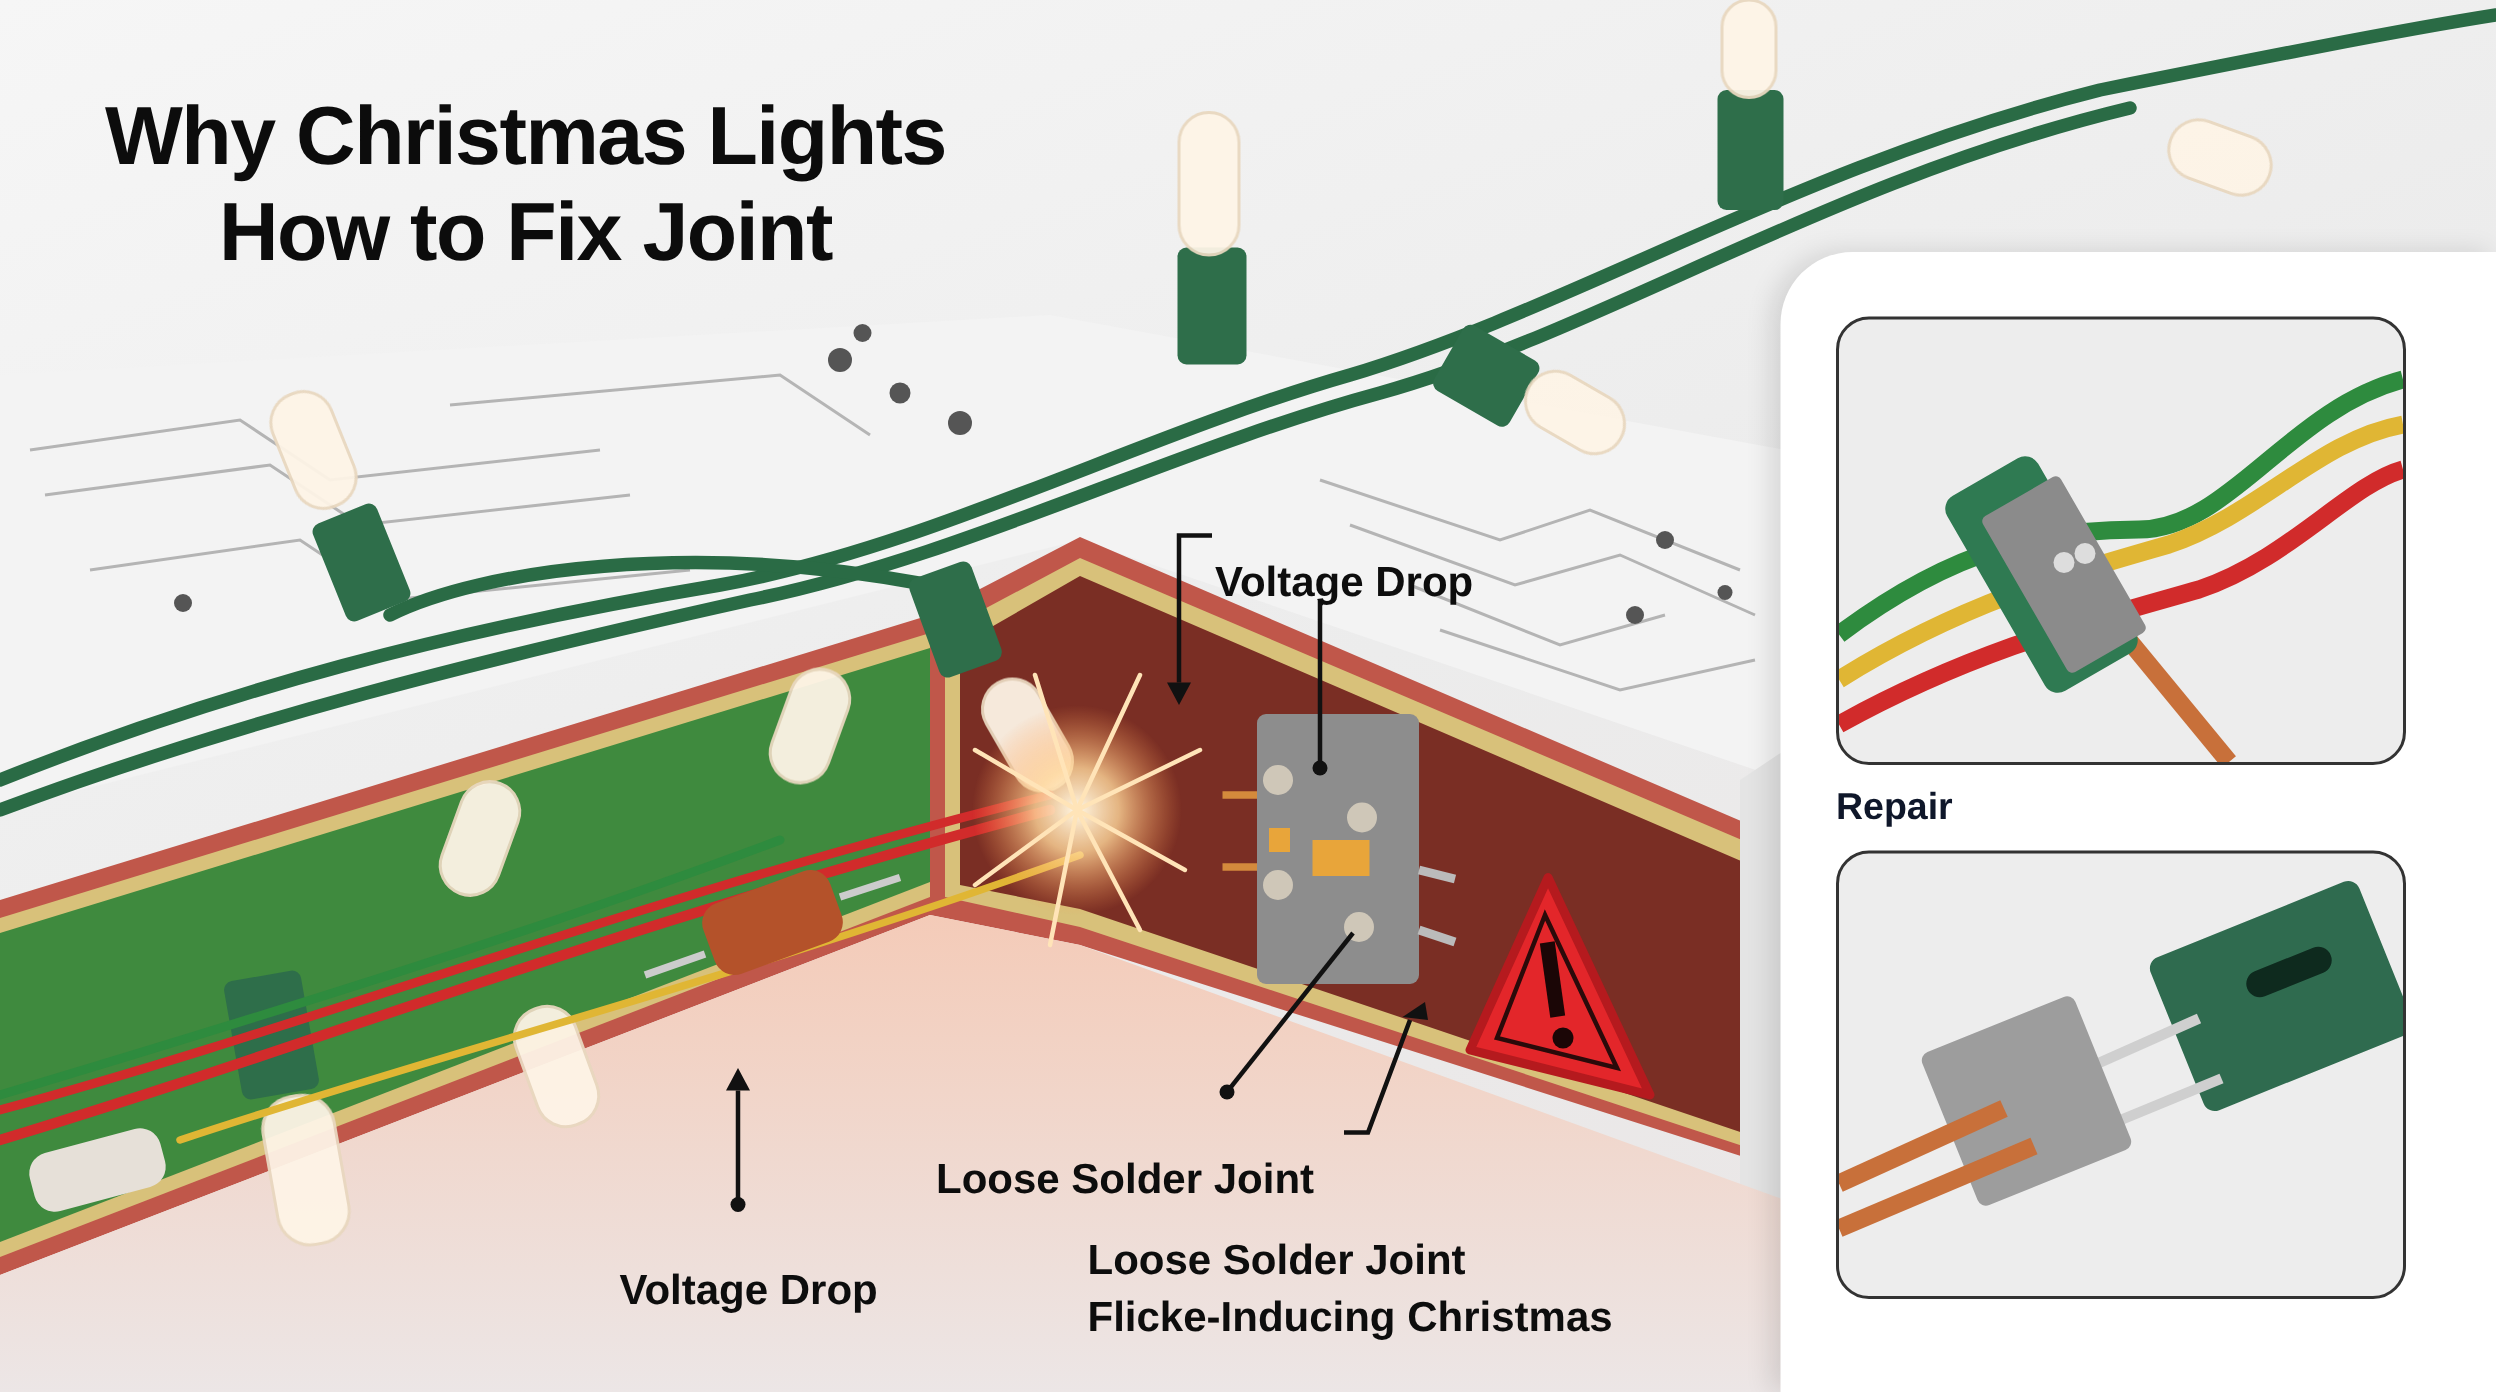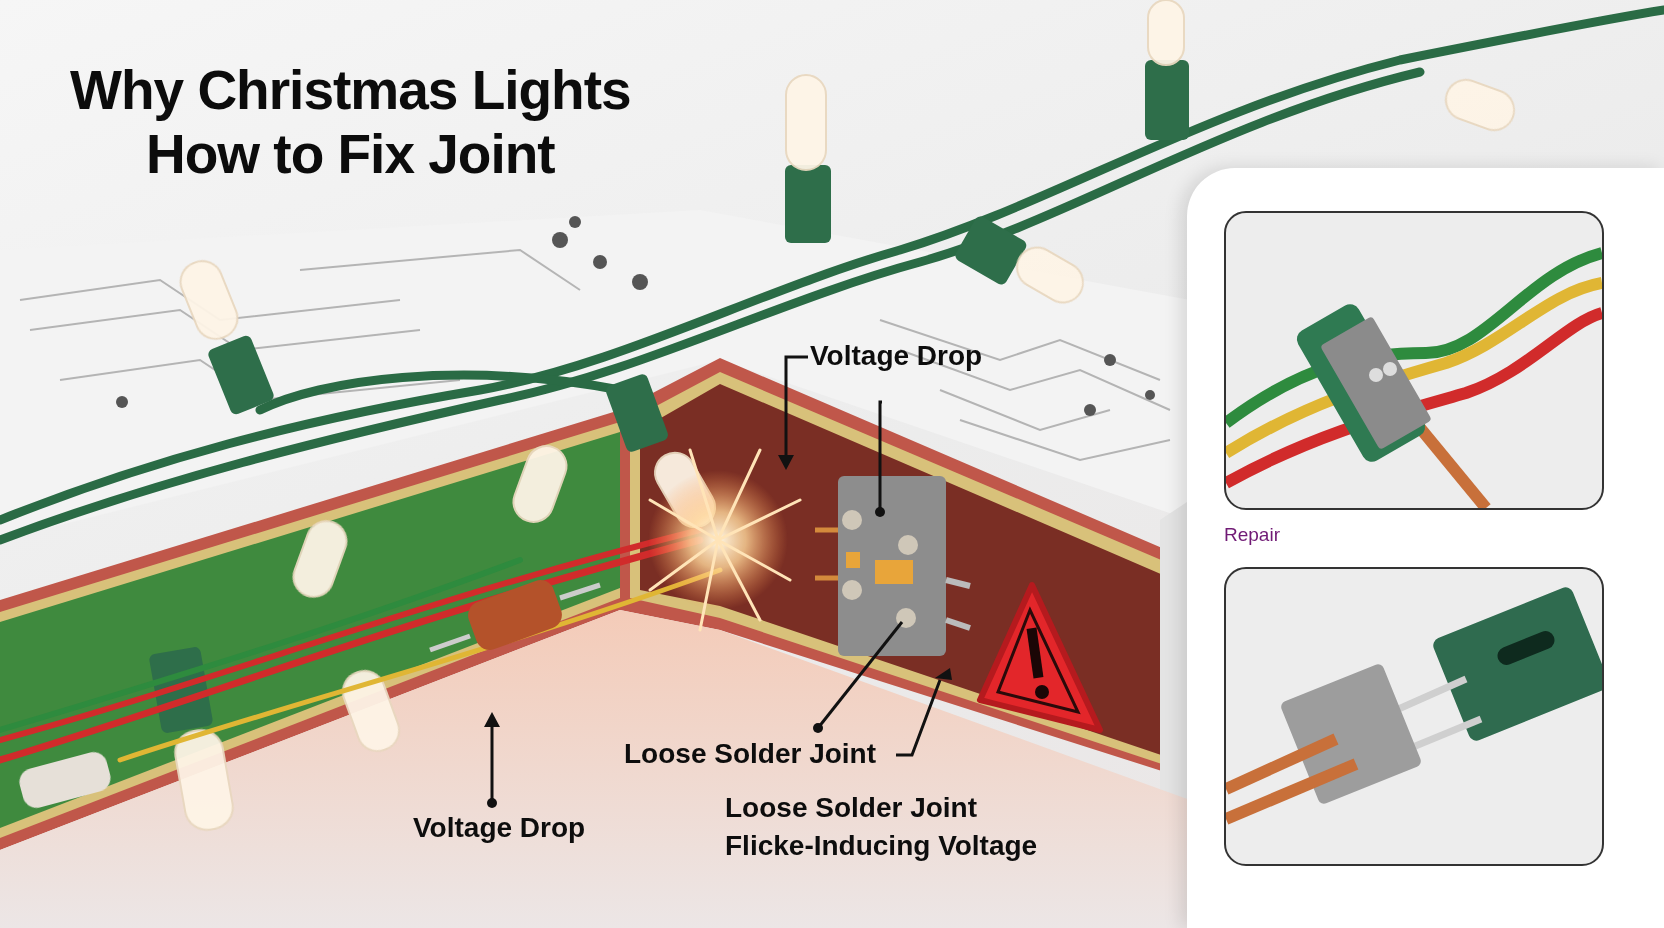--- a/index.html
+++ b/index.html
@@ -2,27 +2,27 @@
 <html><head>
 <meta charset="utf-8">
 <style>
   html,body{margin:0;padding:0;}
   body{width:1664px;height:928px;overflow:hidden;position:relative;
     background:linear-gradient(160deg,#f6f6f6 0%,#ececec 50%,#e9e4e4 100%);
     font-family:"Liberation Sans","DejaVu Sans",sans-serif;}
   .abs{position:absolute;text-align:center;}
   .title{left:70px;top:58px;font-size:55px;font-weight:bold;line-height:64px;color:#0c0c0c;letter-spacing:-1px;z-index:5;}
   .title div{white-space:nowrap;}
-  .label{font-weight:bold;color:#0d0d0d;white-space:nowrap;z-index:6;}
+  .label{font-weight:bold;color:#0d0d0d;white-space:nowrap;z-index:6;margin-top:32px;}
   svg.scene{position:absolute;left:0;top:0;z-index:1;}
   .panel{left:1187px;top:168px;width:477px;height:760px;background:#ffffff;border-top-left-radius:48px;z-index:4;
     box-shadow:-6px 0 18px rgba(0,0,0,0.12);}
   .card{position:absolute;left:37px;width:376px;height:295px;border:2px solid #333;border-radius:22px;background:#ededed;overflow:hidden;}
   .card svg{width:100%;height:100%;display:block;}
-  .repair{position:absolute;left:37px;top:356px;font-size:19px;font-weight:normal;color:#701a75;}
+  .repair{position:absolute;left:37px;top:356px;font-size:25px;font-weight:bold;color:#0f172a;}
 </style>
 </head>
 <body>
 
 <svg class="scene" width="1664" height="928" viewBox="0 0 1664 928">
   <defs>
     <radialGradient id="glow" cx="50%" cy="50%" r="50%">
       <stop offset="0%" stop-color="#fff8e6"></stop>
       <stop offset="40%" stop-color="#ffd79a" stop-opacity="0.8"></stop>
       <stop offset="100%" stop-color="#ff9a50" stop-opacity="0"></stop>
@@ -167,21 +167,21 @@
 
 <div class="abs title">
   <div>Why Christmas Lights</div>
   <div>How to Fix Joint</div>
 </div>
 
 <div class="abs label" style="left:810px;top:340px;font-size:28px;">Voltage Drop</div>
 <div class="abs label" style="left:413px;top:812px;font-size:28px;">Voltage Drop</div>
 <div class="abs label" style="left:624px;top:738px;font-size:28px;">Loose Solder Joint</div>
 <div class="abs label" style="left:725px;top:792px;font-size:28px;">Loose Solder Joint</div>
-<div class="abs label" style="left:725px;top:830px;font-size:28px;">Flicke-Inducing Voltage</div>
+<div class="abs label" style="left:725px;top:830px;font-size:28px;">Flicke-Inducing Christmas</div>
 
 <div class="abs panel">
   <div class="card" style="top:43px;">
     <svg viewBox="0 0 376 295">
       <path d="M0,210 C80,150 140,140 200,140 C260,140 300,60 376,40" stroke="#2e8b3e" stroke-width="12" fill="none"></path>
       <path d="M0,240 C80,190 150,170 220,150 C280,130 320,80 376,70" stroke="#e0b634" stroke-width="12" fill="none"></path>
       <path d="M0,270 C90,220 170,200 240,180 C300,160 340,110 376,100" stroke="#d12b2b" stroke-width="12" fill="none"></path>
       <line x1="190" y1="210" x2="260" y2="295" stroke="#c8703a" stroke-width="12"></line>
       <rect x="100" y="95" width="70" height="150" rx="10" fill="#2f7a52" transform="rotate(-30 135 170)"></rect>
       <rect x="120" y="110" width="60" height="120" rx="4" fill="#8b8b8b" transform="rotate(-30 150 170)"></rect>

